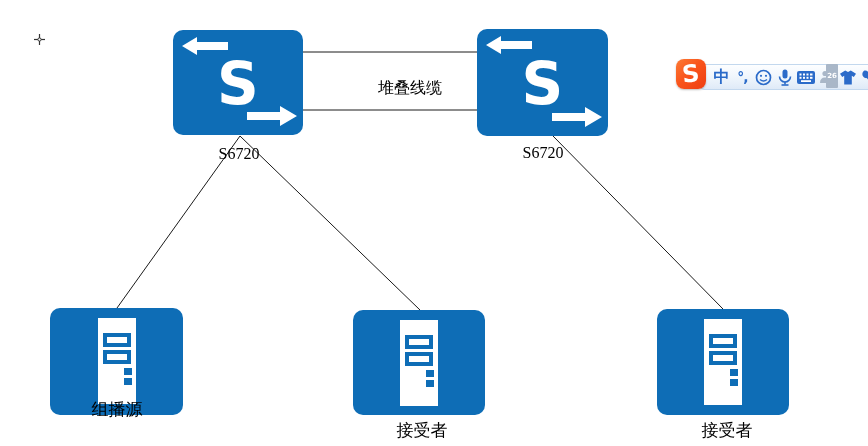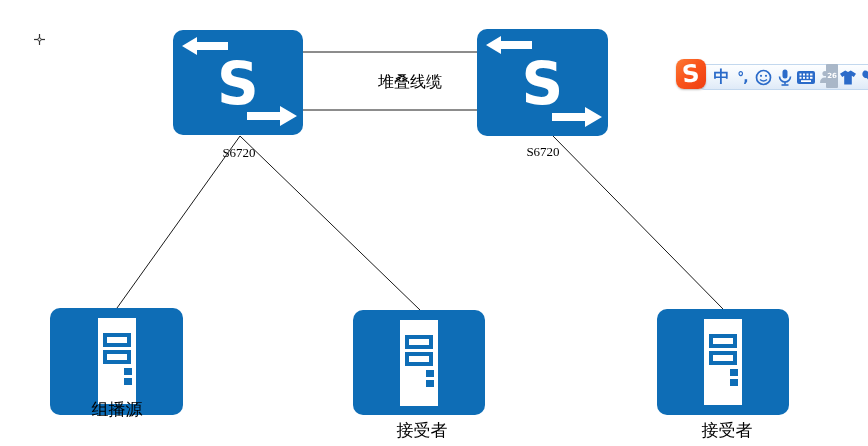--- a/index.html
+++ b/index.html
@@ -64,21 +64,21 @@
   }
   .btn-sq.first { margin-top:4px; }
 
   
   .diagram-label {
     position:absolute;
     color:#000000;
     white-space:nowrap;
     transform:translateX(-50%);
   }
-  .lbl-switch { font-size:13px; }
+  .lbl-switch { font-size:16px; }
   .lbl-host   { font-size:17px; }
   .lbl-link   { font-size:16px; }
 
   
   .ime-bar {
     position:absolute;
     left:700px; top:64px;
     width:180px; height:26px;
     background:linear-gradient(#fdfeff,#eef5fc 55%,#dfeaf7);
     border:1px solid #c3d8ee;
@@ -176,21 +176,21 @@
     <svg class="arrow arrow-left" viewBox="0 0 46 18">
       <path d="M0 9 L15 0 L15 5 L46 5 L46 13 L15 13 L15 18 Z" fill="#ffffff"></path>
     </svg>
     <span class="s-letter">S</span>
     <svg class="arrow arrow-right" viewBox="0 0 50 20">
       <path d="M50 10 L33 0 L33 6 L0 6 L0 14 L33 14 L33 20 Z" fill="#ffffff"></path>
     </svg>
   </div>
   <div class="diagram-label lbl-switch" style="left:543px; top:144px;">S6720</div>
 
-  <div class="diagram-label lbl-link" style="left:410px; top:72px;">堆叠线缆</div>
+  <div class="diagram-label lbl-link" style="left:410px; top:78px;">堆叠线缆</div>
 
   <div class="host-node" style="left:50px; top:308px; width:133px; height:107px;">
     <div class="tower">
       <div class="slot"></div>
       <div class="slot"></div>
       <div class="btn-sq first"></div>
       <div class="btn-sq"></div>
     </div>
   </div>
   <div class="diagram-label lbl-host" style="left:117px; top:398px;">组播源</div>

